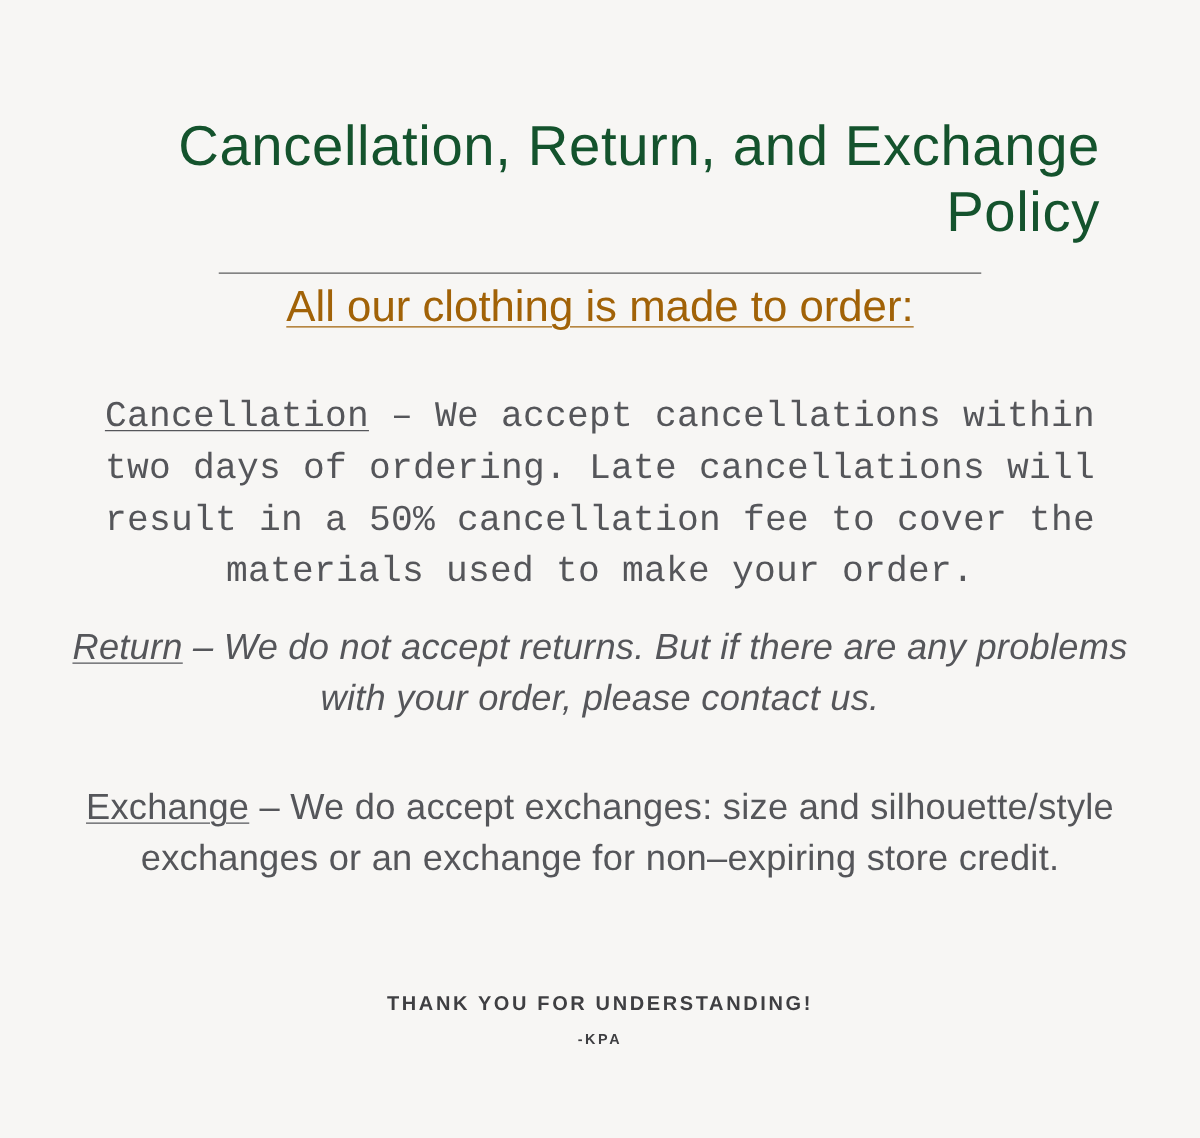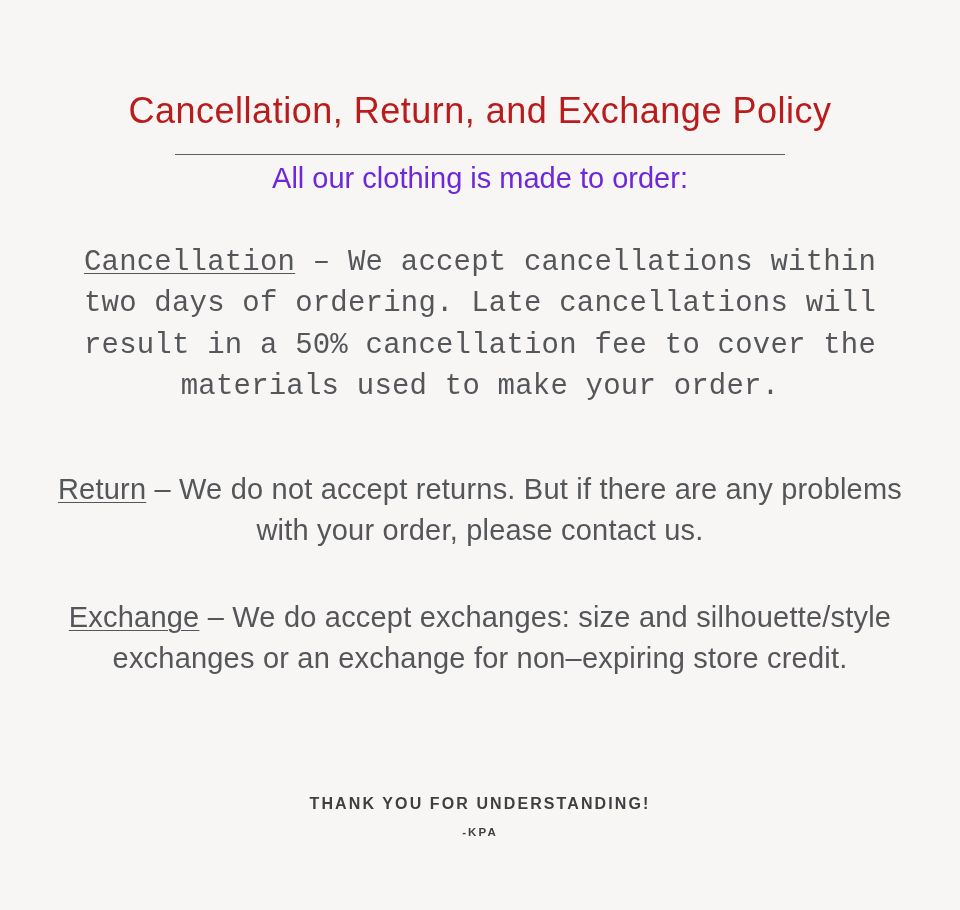--- a/index.html
+++ b/index.html
@@ -17,58 +17,59 @@
     position: relative;
     width: 960px;
     height: 910px;
     box-sizing: border-box;
     padding: 90px 55px 0 55px;
     display: flex;
     flex-direction: column;
     align-items: center;
   }
   .title {
-    color: #b91c1c;
+    color: #14532d;
     font-family: "Liberation Sans", sans-serif;
     font-weight: 300;
-    font-size: 36px;
+    font-size: 45px;
     line-height: 1.18;
     letter-spacing: 0.5px;
-    text-align: left;
+    text-align: right;
     max-width: 800px;
     margin: 0;
   }
   .rule {
     width: 610px;
     height: 1px;
     background: #5d5d5d;
     margin: 22px 0 0 0;
   }
   .subtitle {
     margin: 6px 0 0 0;
     font-weight: 300;
-    font-size: 29px;
+    font-size: 35px;
     line-height: 1.2;
-    color: #6d28d9;
+    color: #a16207;
     text-align: center;
+    text-decoration: underline;
     text-underline-offset: 4px;
     text-decoration-thickness: 1px;
   }
   .section {
     margin: 0;
     width: 856px;
     text-align: center;
     color: #55565a;
     font-weight: 300;
     font-size: 29px;
     line-height: 1.42;
     letter-spacing: 0.2px;
   }
   .section.first { margin-top: 46px; font-family: Liberation Mono, monospace; }
-  .section.mid  { margin-top: 62px; }
+  .section.mid  { margin-top: 20px; font-style: italic; }
   .section.last { margin-top: 46px; }
   .term {
     text-decoration: underline;
     text-underline-offset: 3px;
     text-decoration-thickness: 1px;
   }
   .footer {
     position: absolute;
     left: 0;
     right: 0;

